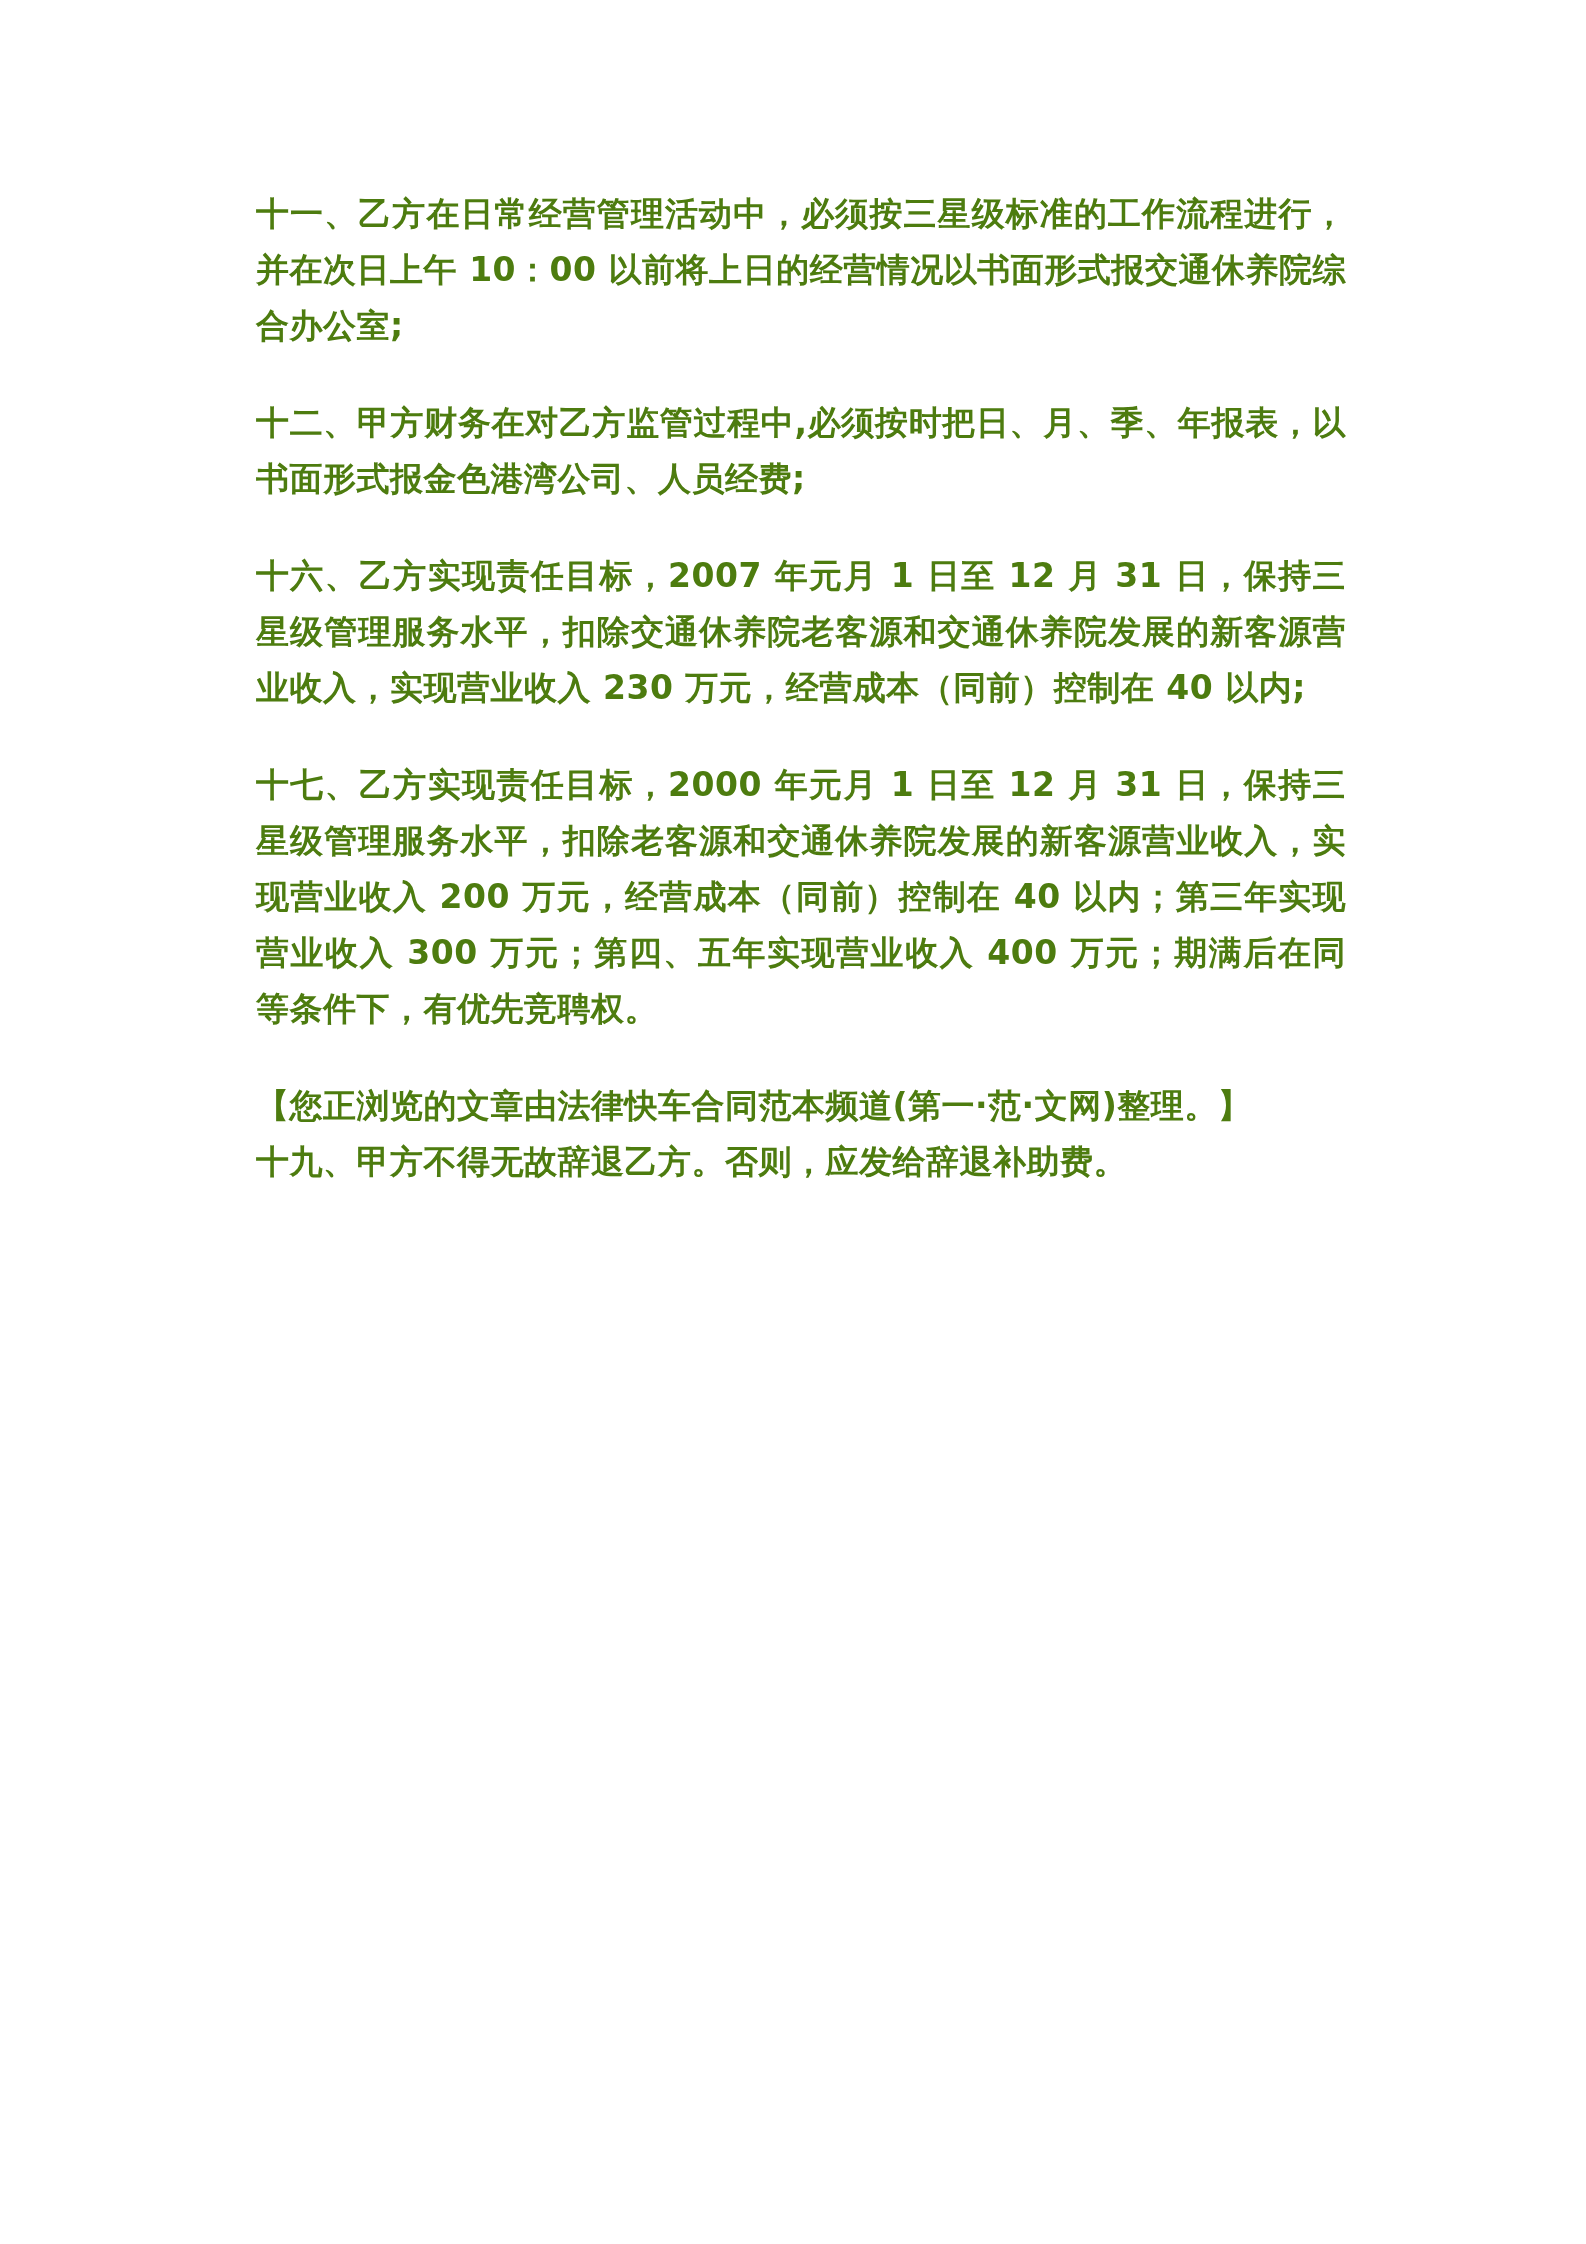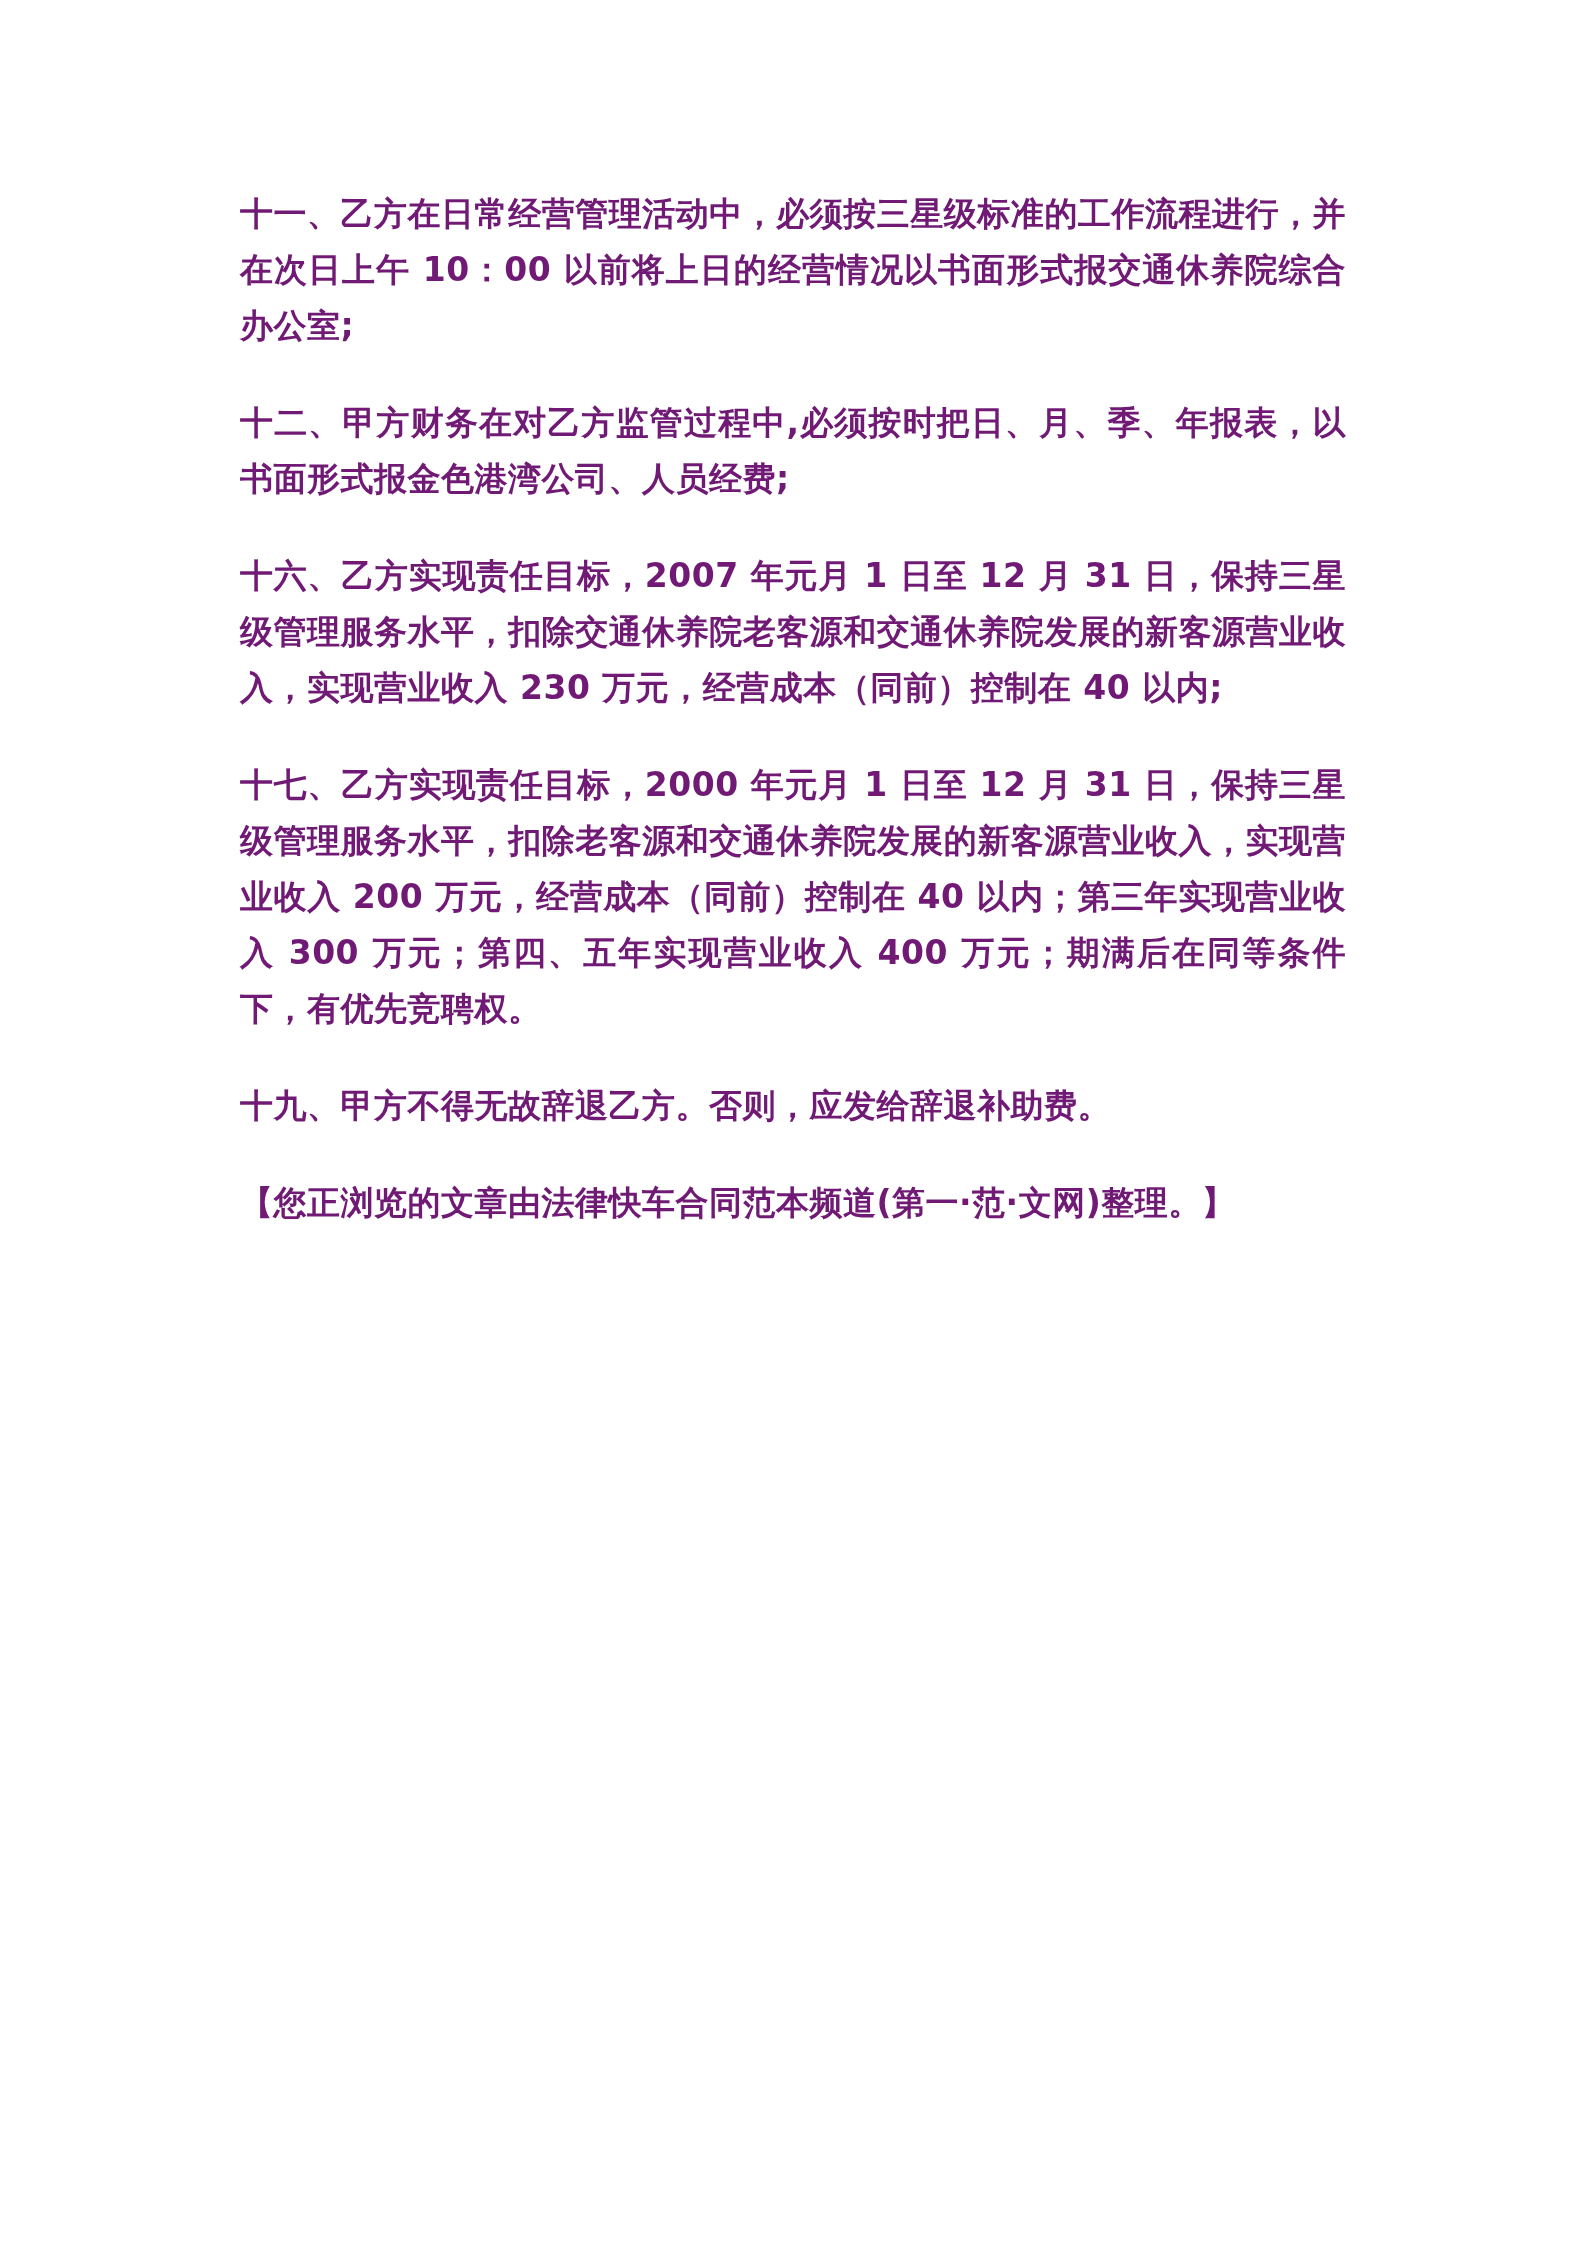--- a/index.html
+++ b/index.html
@@ -15,34 +15,34 @@
     background: #ffffff;
     box-sizing: border-box;
     padding: 186px 240px 0 240px;
     overflow: hidden;
   }
   .para {
     font-family: "DejaVu Sans", sans-serif;
     font-weight: bold;
     font-size: 33px;
     line-height: 56px;
-    color: #701a75;
+    color: #4d7c0f;
     text-align: justify;
     letter-spacing: 0.5px;
-    margin: 0 0 41px 0;
+    margin: 0 0 41px 16px;
     word-break: break-all;
   }
   .para.source-note {
     text-align: left;
     margin-bottom: 0;
   }
 </style>
 </head>
 <body>
 
 <div class="page">
   <p class="para">十一、乙方在日常经营管理活动中，必须按三星级标准的工作流程进行，并在次日上午 10：00 以前将上日的经营情况以书面形式报交通休养院综合办公室;</p>
   <p class="para">十二、甲方财务在对乙方监管过程中,必须按时把日、月、季、年报表，以书面形式报金色港湾公司、人员经费;</p>
   <p class="para">十六、乙方实现责任目标，2007 年元月 1 日至 12 月 31 日，保持三星级管理服务水平，扣除交通休养院老客源和交通休养院发展的新客源营业收入，实现营业收入 230 万元，经营成本（同前）控制在 40 以内;</p>
   <p class="para">十七、乙方实现责任目标，2000 年元月 1 日至 12 月 31 日，保持三星级管理服务水平，扣除老客源和交通休养院发展的新客源营业收入，实现营业收入 200 万元，经营成本（同前）控制在 40 以内；第三年实现营业收入 300 万元；第四、五年实现营业收入 400 万元；期满后在同等条件下，有优先竞聘权。</p>
+  <p class="para source-note">【您正浏览的文章由法律快车合同范本频道(第一·范·文网)整理。】</p>
   <p class="para">十九、甲方不得无故辞退乙方。否则，应发给辞退补助费。</p>
-  <p class="para source-note">【您正浏览的文章由法律快车合同范本频道(第一·范·文网)整理。】</p>
 </div>
 
 </body></html>

